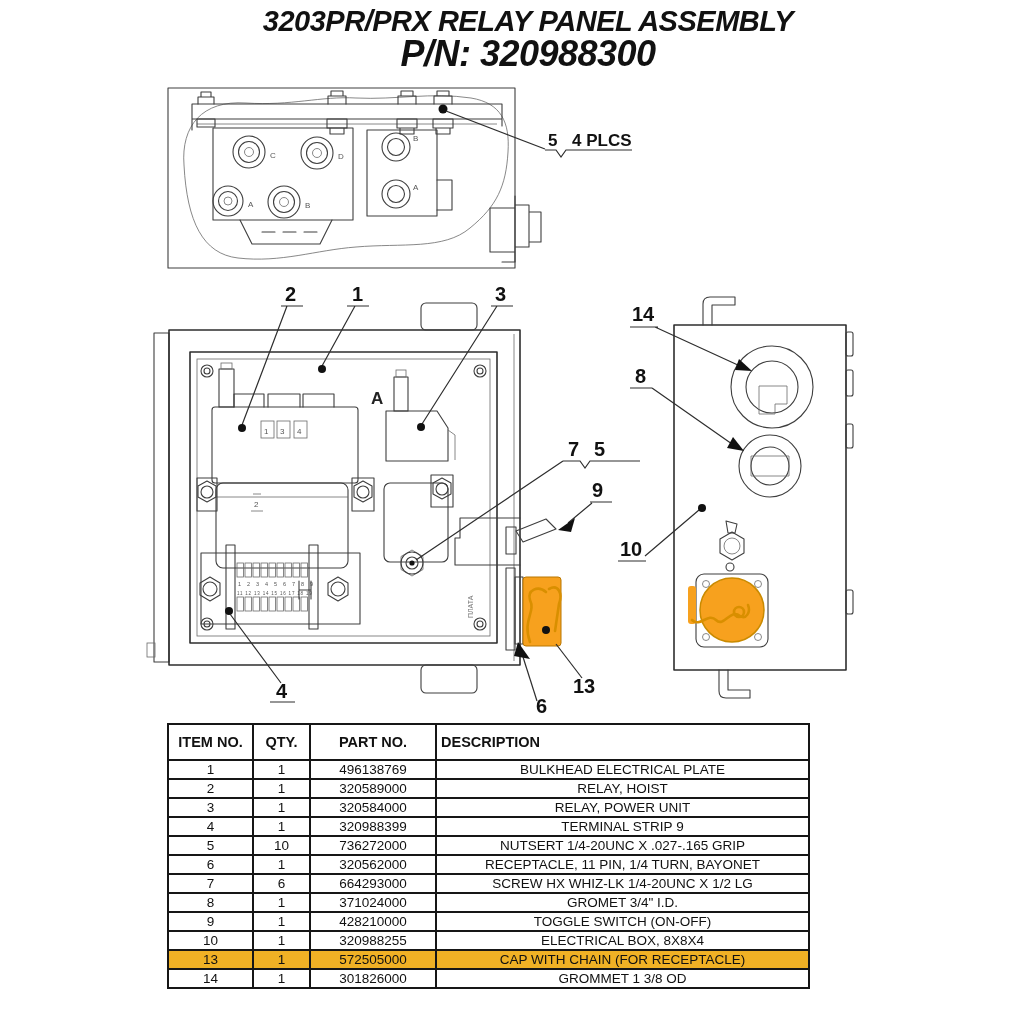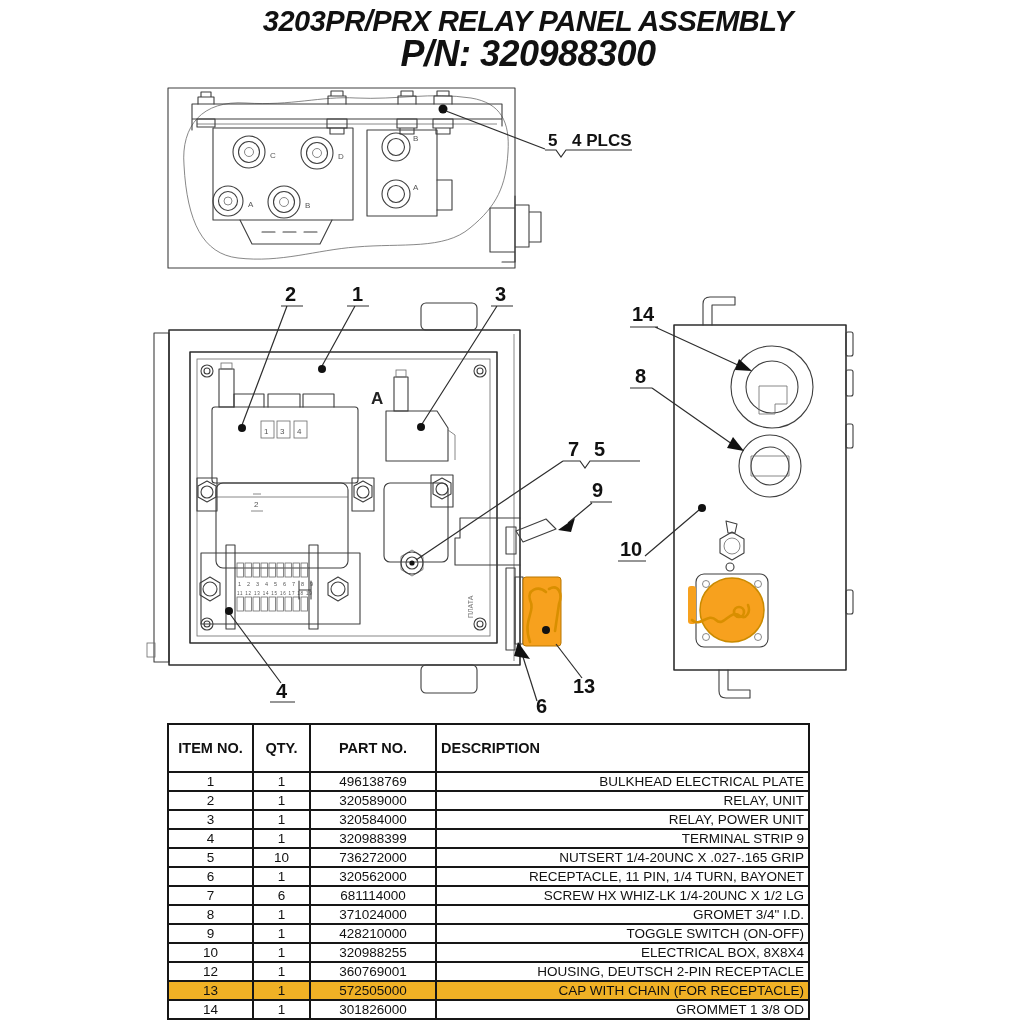--- a/index.html
+++ b/index.html
@@ -23,25 +23,25 @@
   .tinynum{font:5.5px "Liberation Sans",sans-serif;fill:#555;letter-spacing:2.2px;}
   .tinynum2{font:4.5px "Liberation Sans",sans-serif;fill:#555;letter-spacing:0.8px;}
   .boxdigit{font:8px "Liberation Sans",sans-serif;fill:#555;}
   .marking{font:7px "Liberation Sans",sans-serif;fill:#777;}
   .orange-fill{fill:var(--cap-orange);}
   .orange-stroke{fill:none;stroke:var(--chain-orange);stroke-width:2.6;stroke-linecap:round;stroke-linejoin:round;}
   
   #parts{position:absolute;left:167px;top:723px;}
   table{border-collapse:collapse;table-layout:fixed;width:641px;}
   th,td{border:2px solid #161616;overflow:hidden;white-space:nowrap;}
-  th{font-size:14.5px;font-weight:bold;height:18px;padding:14px 4px;text-align:left;}
+  th{font-size:14.5px;font-weight:bold;height:18px;padding:8px 4px;text-align:left;}
   th.c0,th.c1,th.c2{text-align:center;}
   td{font-size:13.5px;height:17px;padding:0 4px;}
   td.c0,td.c1,td.c2{text-align:center;}
-  td.c3{text-align:right;}
+  td.c3{text-align:center;}
   tr.hl td{background:var(--row-highlight);}
 </style>
 </head>
 <body>
 
 <div id="screen">
 
   <div id="title">
     <div class="t1">3203PR/PRX RELAY PANEL ASSEMBLY</div>
     <div class="t2">P/N: 320988300</div>
@@ -370,21 +370,21 @@
           <tr>
             <td class="c0">1</td>
             <td class="c1">1</td>
             <td class="c2">496138769</td>
             <td class="c3">BULKHEAD ELECTRICAL PLATE</td>
           </tr>
           <tr>
             <td class="c0">2</td>
             <td class="c1">1</td>
             <td class="c2">320589000</td>
-            <td class="c3">RELAY, UNIT</td>
+            <td class="c3">RELAY, HOIST</td>
           </tr>
           <tr>
             <td class="c0">3</td>
             <td class="c1">1</td>
             <td class="c2">320584000</td>
             <td class="c3">RELAY, POWER UNIT</td>
           </tr>
           <tr>
             <td class="c0">4</td>
             <td class="c1">1</td>
@@ -399,46 +399,40 @@
           </tr>
           <tr>
             <td class="c0">6</td>
             <td class="c1">1</td>
             <td class="c2">320562000</td>
             <td class="c3">RECEPTACLE, 11 PIN, 1/4 TURN, BAYONET</td>
           </tr>
           <tr>
             <td class="c0">7</td>
             <td class="c1">6</td>
-            <td class="c2">681114000</td>
+            <td class="c2">664293000</td>
             <td class="c3">SCREW HX WHIZ-LK 1/4-20UNC X 1/2 LG</td>
           </tr>
           <tr>
             <td class="c0">8</td>
             <td class="c1">1</td>
             <td class="c2">371024000</td>
             <td class="c3">GROMET 3/4" I.D.</td>
           </tr>
           <tr>
             <td class="c0">9</td>
             <td class="c1">1</td>
             <td class="c2">428210000</td>
             <td class="c3">TOGGLE SWITCH (ON-OFF)</td>
           </tr>
           <tr>
             <td class="c0">10</td>
             <td class="c1">1</td>
             <td class="c2">320988255</td>
             <td class="c3">ELECTRICAL BOX, 8X8X4</td>
-          </tr>
-          <tr>
-            <td class="c0">12</td>
-            <td class="c1">1</td>
-            <td class="c2">360769001</td>
-            <td class="c3">HOUSING, DEUTSCH 2-PIN RECEPTACLE</td>
           </tr>
           <tr class="hl">
             <td class="c0">13</td>
             <td class="c1">1</td>
             <td class="c2">572505000</td>
             <td class="c3">CAP WITH CHAIN (FOR RECEPTACLE)</td>
           </tr>
           <tr>
             <td class="c0">14</td>
             <td class="c1">1</td>

